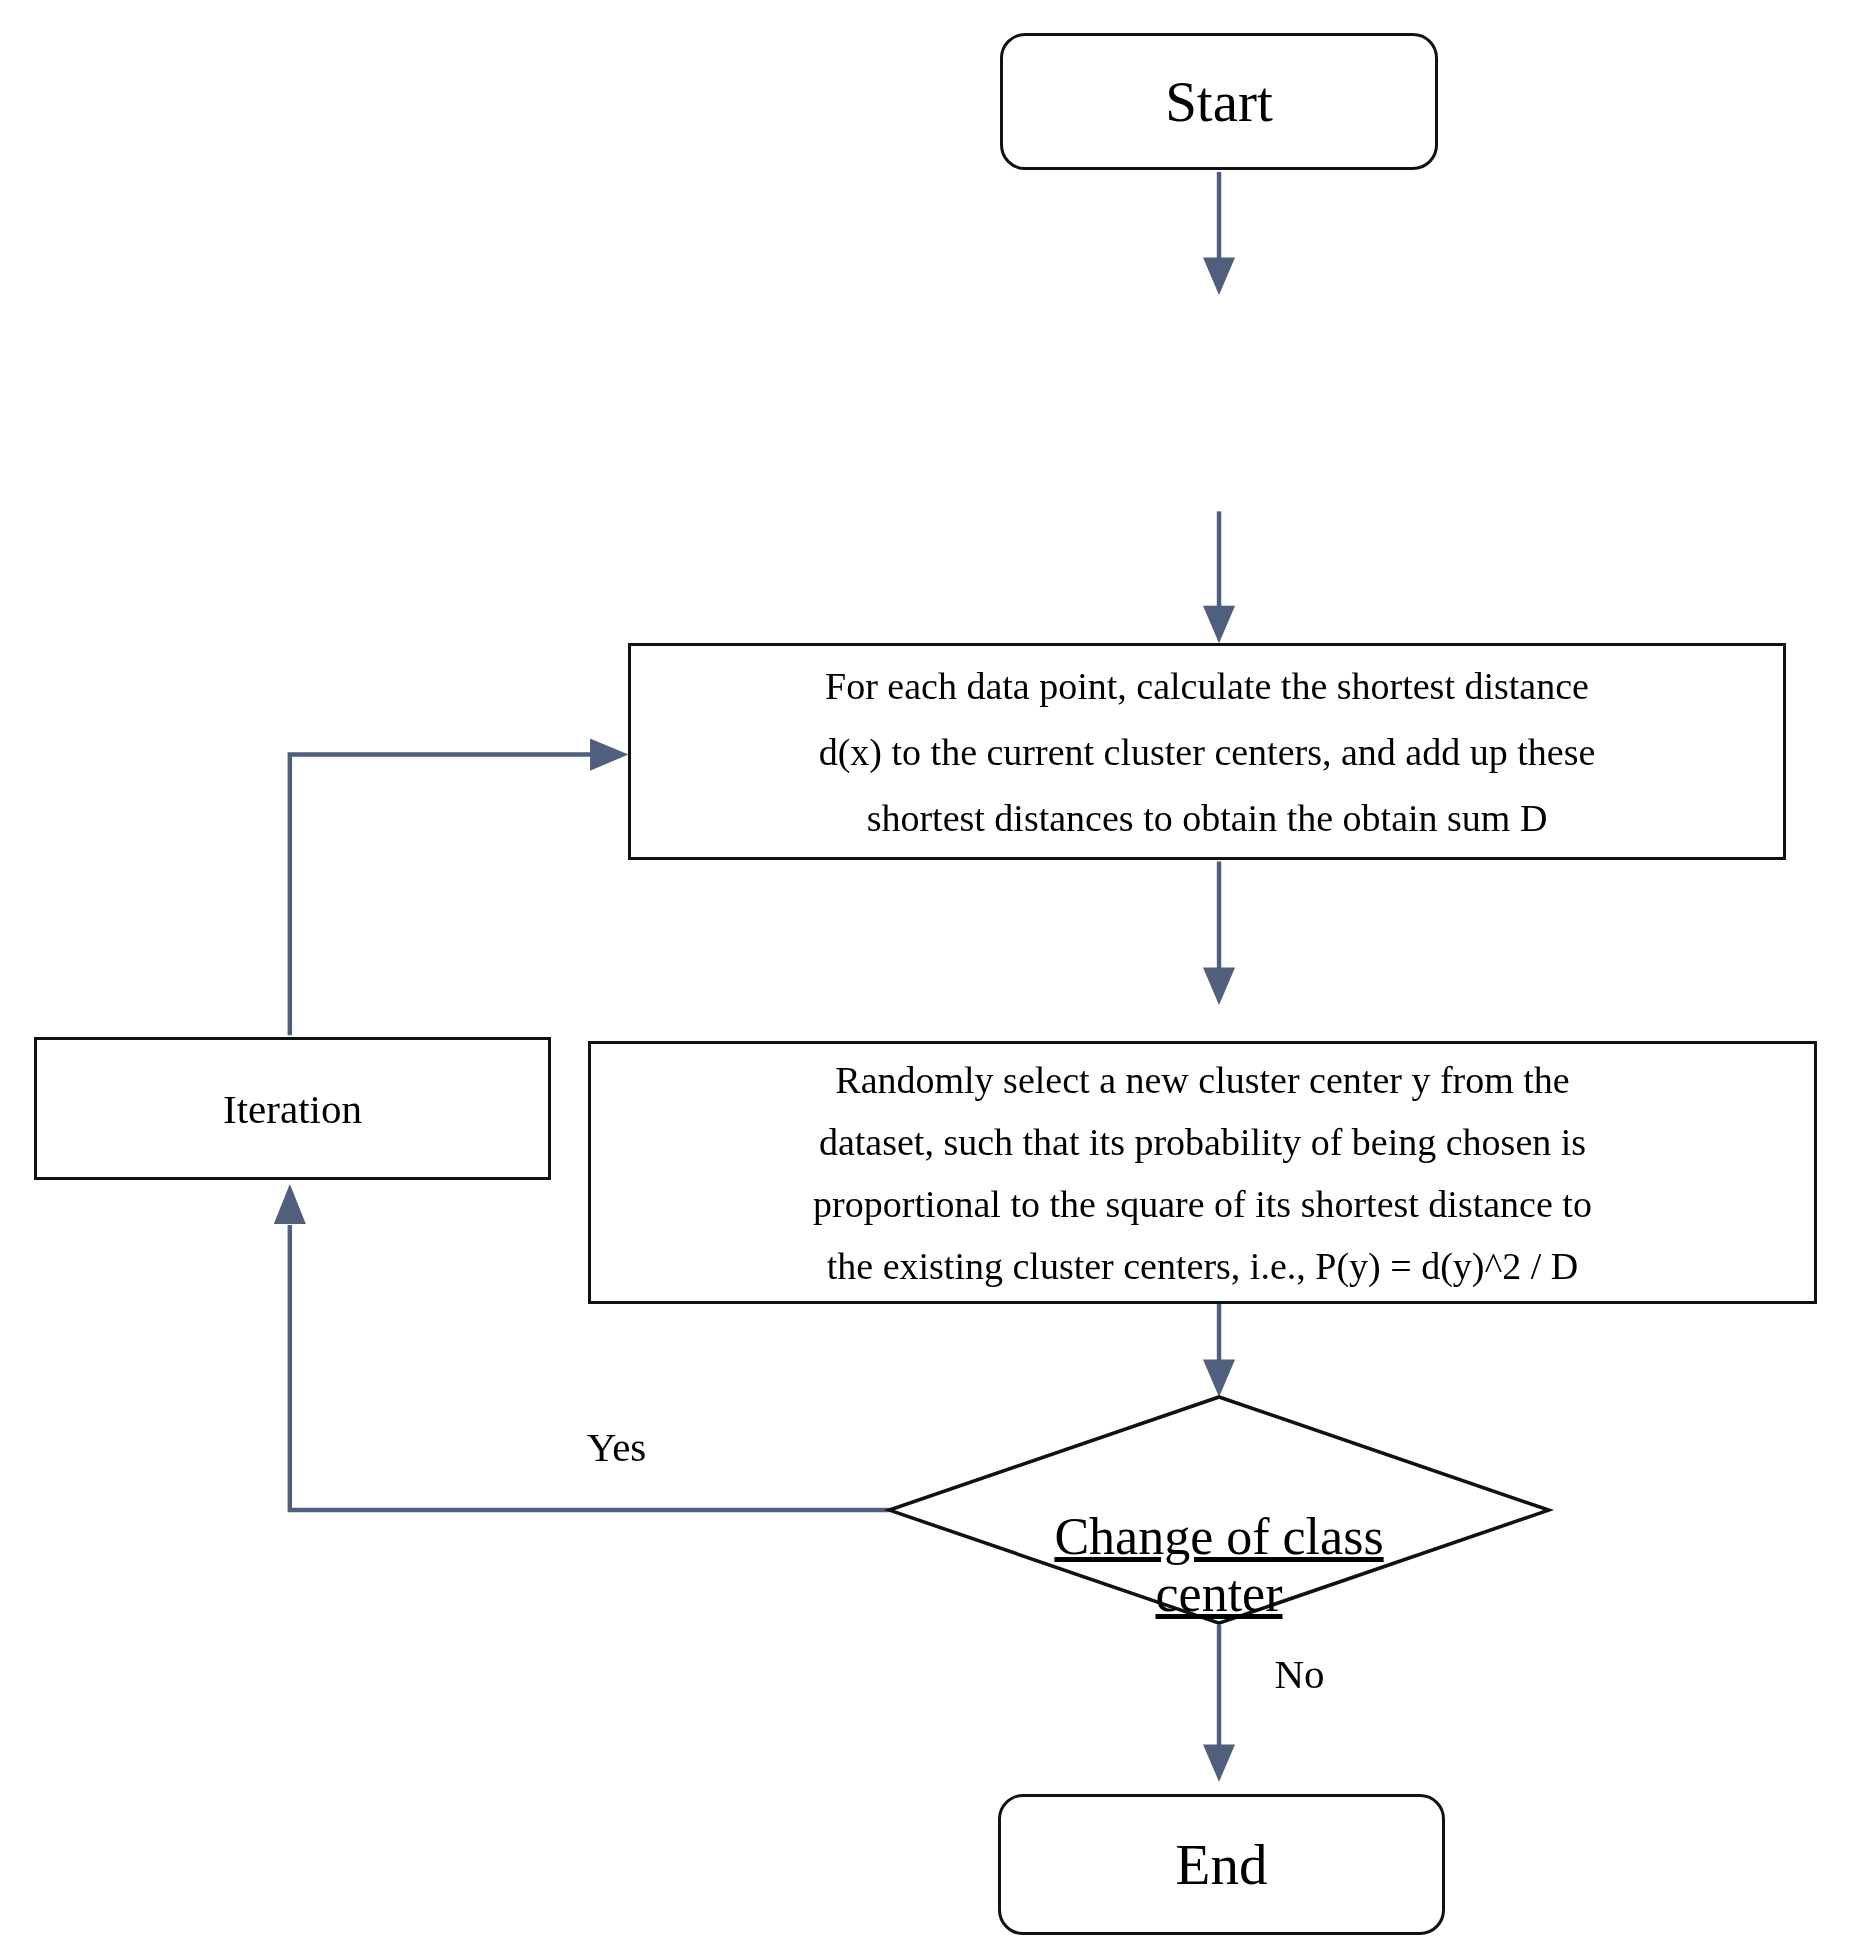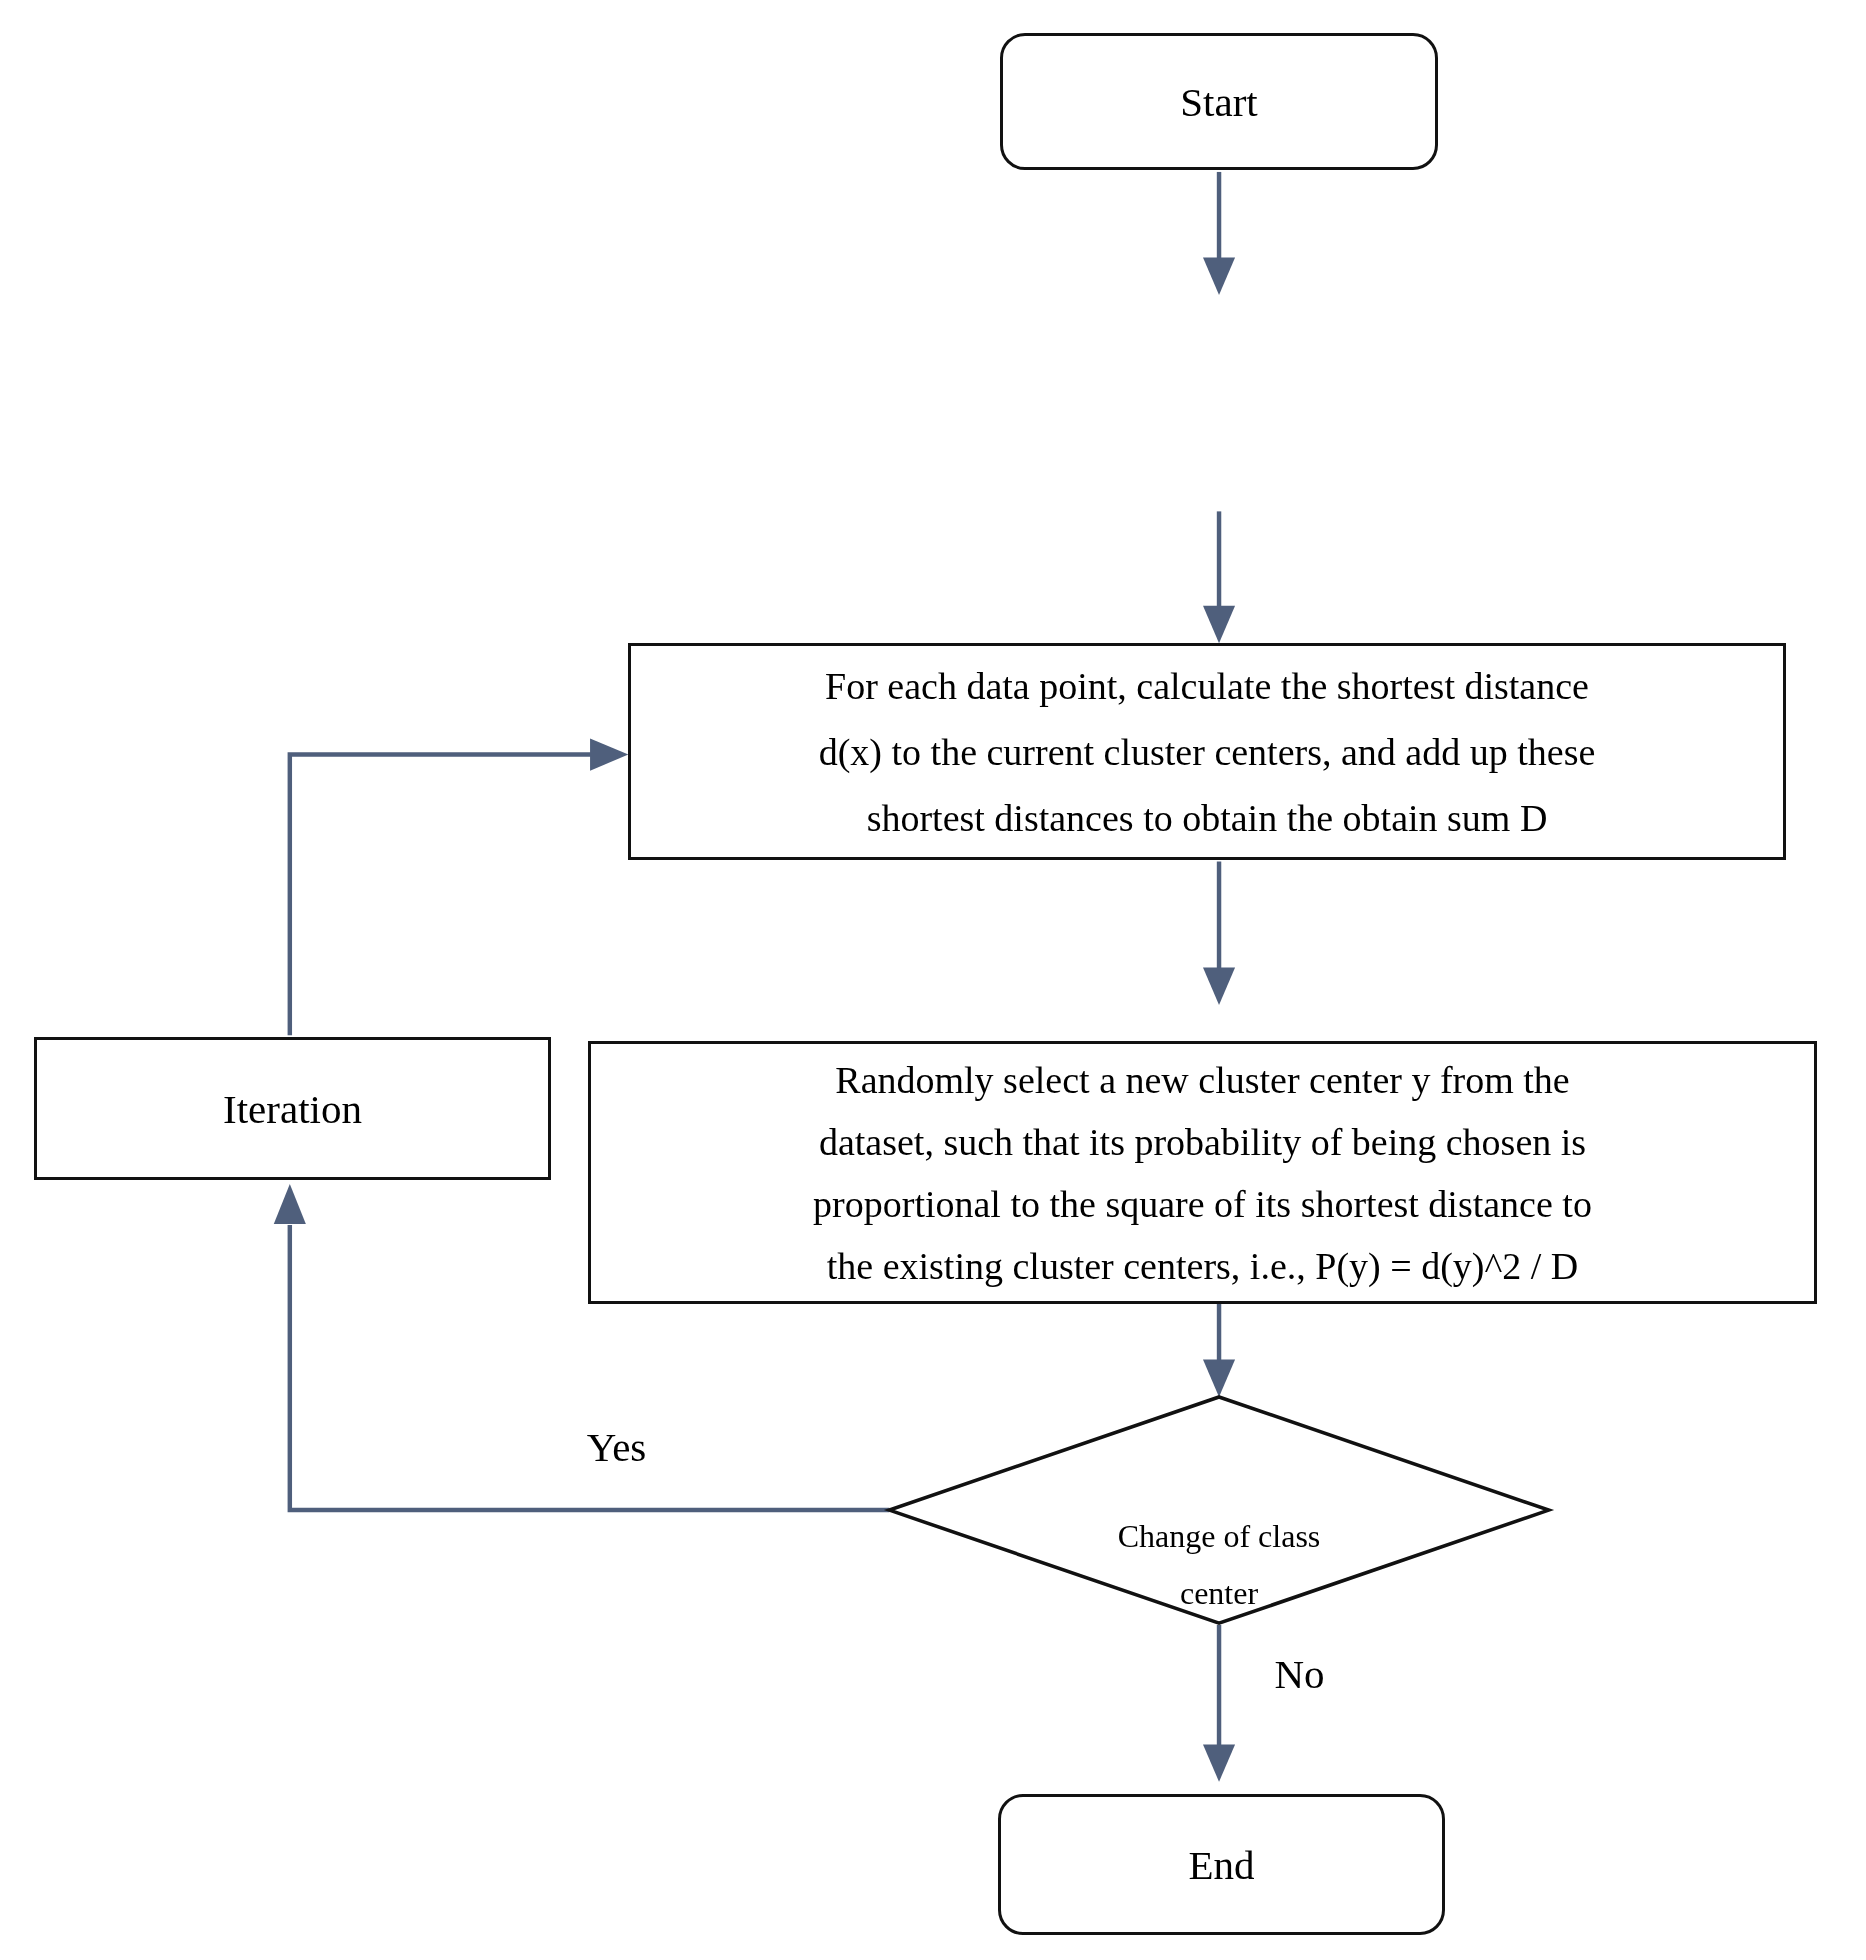--- a/index.html
+++ b/index.html
@@ -14,33 +14,34 @@
   .connectors{position:absolute;left:0;top:0;width:1867px;height:1960px;}
   .node{
     position:absolute;
     box-sizing:border-box;
     background:#ffffff;
     border:3.6px solid #111111;
     display:flex;align-items:center;justify-content:center;
     text-align:center;
     white-space:pre-line;
   }
-  .terminator{border-radius:25px;font-size:41px;}
+  .terminator{border-radius:25px;font-size:57px;}
   .process{font-size:38px;line-height:64px;}
   .edge-label{
     position:absolute;
     font-size:41px;
     text-align:center;
     white-space:nowrap;
   }
   .decision-text{
     position:absolute;
-    font-size:32px;line-height:57px;
+    font-size:52px;line-height:57px;
     text-align:center;
     white-space:pre-line;
+    text-decoration:underline;
   }
 </style>
 </head>
 <body>
 
 <div class="canvas">
 
   <svg class="connectors" viewBox="0 0 2095 2200" xmlns="http://www.w3.org/2000/svg">
     <g stroke="#4f5f7c" stroke-width="5" fill="none">
 

